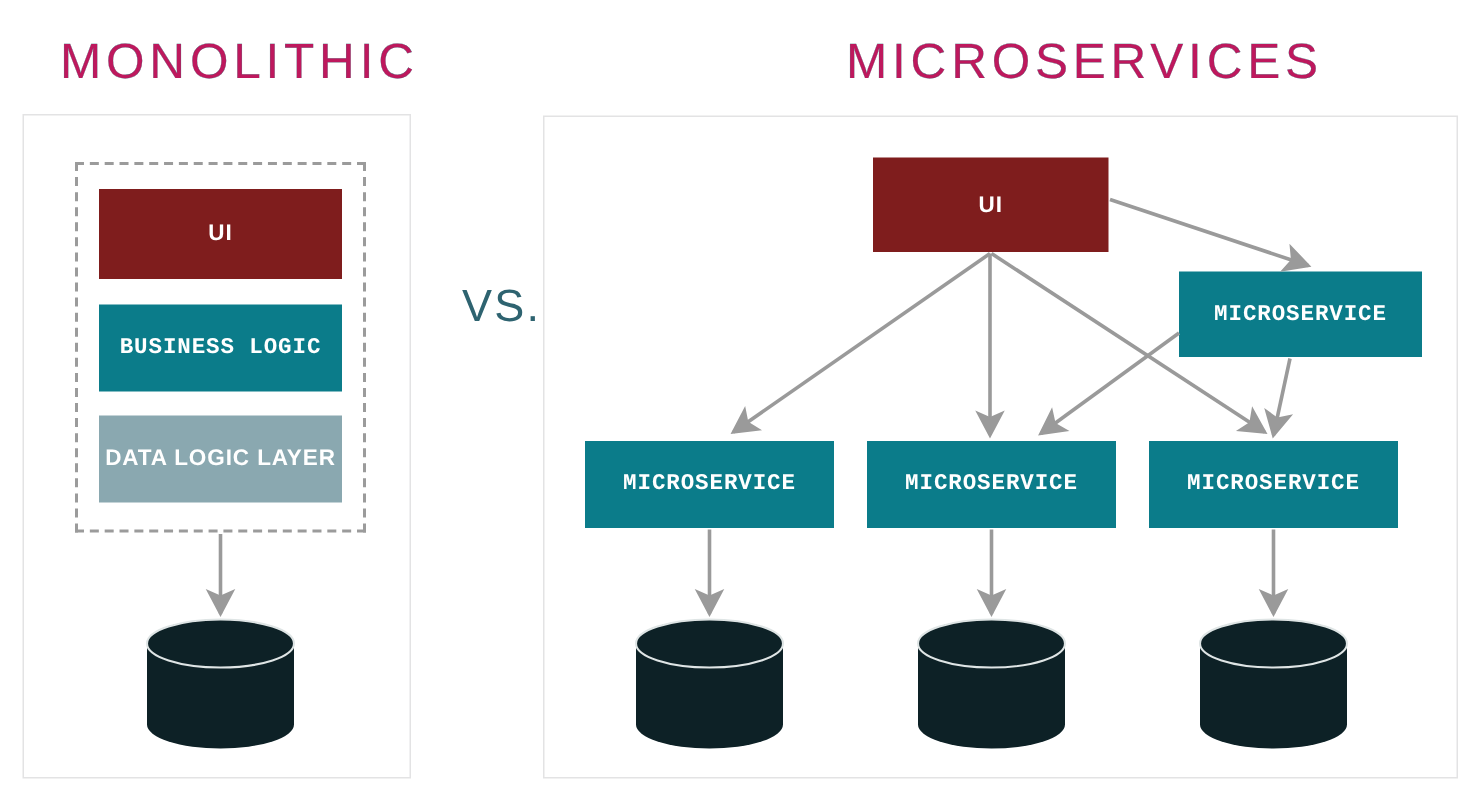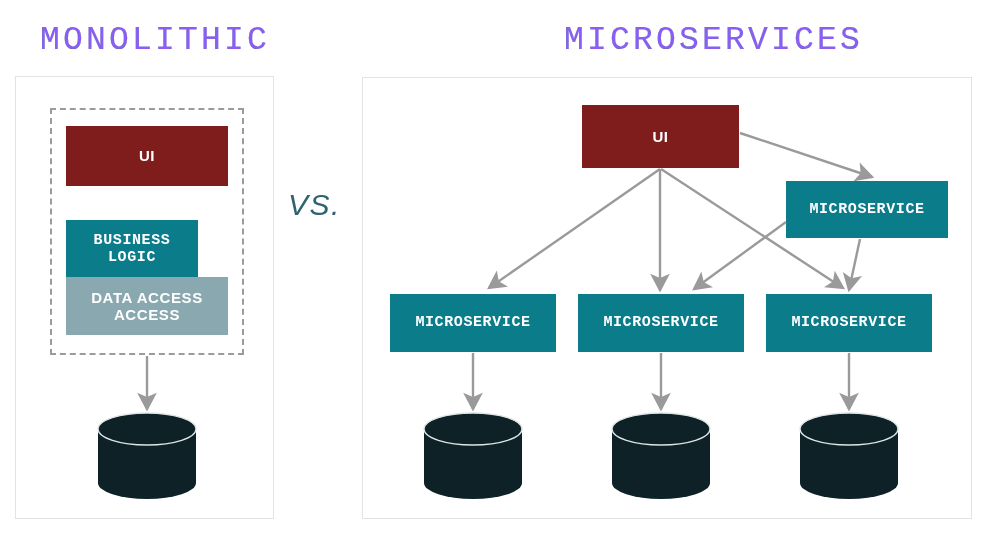--- a/index.html
+++ b/index.html
@@ -14,22 +14,22 @@
     position: relative;
     width: 989px;
     height: 538px;
     background: #ffffff;
     overflow: hidden;
   }
 
   
   .section-title {
     position: absolute;
-    color: #8b5cf6;
-    font-family: Liberation Mono, monospace;
+    color: #be185d;
+    font-family: Liberation Sans, sans-serif;
     font-weight: 300;
     font-size: 33px;
     letter-spacing: 3.2px;
     line-height: 1;
     white-space: nowrap;
     -webkit-text-stroke: 0.15px #2e6370;
   }
   #title-monolithic { left: 40px; top: 24px; }
   #title-microservices { left: 528px; top: 24px; margin-left: 36px; }
 
@@ -39,28 +39,27 @@
     background: #ffffff;
     border: 1px solid #e3e3e4;
     box-sizing: border-box;
   }
   #panel-monolithic { left: 15px; top: 76px; width: 259px; height: 443px; }
   #panel-microservices { left: 362px; top: 77px; width: 610px; height: 442px; }
 
   
   #vs-label {
     position: absolute;
-    left: 288px;
+    left: 308px;
     top: 190px;
     color: #2e6370;
     font-weight: 300;
     font-size: 30px;
     letter-spacing: 1.5px;
     line-height: 1;
-    font-style: italic;
   }
 
   
   #dashed-box {
     position: absolute;
     left: 50px;
     top: 108px;
     width: 194px;
     height: 247px;
     border: 2px dashed #9b9b9b;
@@ -78,21 +77,21 @@
     color: #ffffff;
     font-weight: bold;
     letter-spacing: 0.6px;
     line-height: 1.15;
   }
   .box-ui-dark   { background: #7f1d1d; }
   .box-teal      { background: #0b7c8a; font-family: Liberation Mono, monospace; }
   .box-slate     { background: #8aa8b0; }
 
   #box-ui-mono        { left: 66px;  top: 126px; width: 162px; height: 60px; font-size: 15px; }
-  #box-business-logic { left: 66px;  top: 220px; width: 132px; height: 58px; font-size: 15px; }
+  #box-business-logic { left: 66px;  top: 203px; width: 162px; height: 58px; font-size: 15px; }
   #box-data-access    { left: 66px;  top: 277px; width: 162px; height: 58px; font-size: 15px; }
 
   #box-ui-micro   { left: 582px; top: 105px; width: 157px; height: 63px; font-size: 15px; }
   #box-ms-right   { left: 786px; top: 181px; width: 162px; height: 57px; font-size: 15px; }
   #box-ms-1       { left: 390px; top: 294px; width: 166px; height: 58px; font-size: 15px; }
   #box-ms-2       { left: 578px; top: 294px; width: 166px; height: 58px; font-size: 15px; }
   #box-ms-3       { left: 766px; top: 294px; width: 166px; height: 58px; font-size: 15px; }
 
   
   .db {
@@ -126,21 +125,21 @@
   <div id="vs-label">VS.</div>
 
   <div class="panel" id="panel-monolithic"></div>
 
   <div id="dashed-box"></div>
 
   <div class="box box-ui-dark" id="box-ui-mono">UI</div>
 
   <div class="box box-teal" id="box-business-logic">BUSINESS LOGIC</div>
 
-  <div class="box box-slate" id="box-data-access">DATA ACCESS ACCESS</div>
+  <div class="box box-slate" id="box-data-access">DATA LOGIC LAYER</div>
 
   <svg class="db" id="db-mono" viewBox="0 0 102 88">
     <path d="M2,17 L2,71 A49,16 0 0 0 100,71 L100,17 Z" fill="#0d2126"></path>
     <ellipse cx="51" cy="17" rx="49" ry="16" fill="#0d2126"></ellipse>
     <ellipse cx="51" cy="17" rx="49" ry="16" fill="none" stroke="#dfe5e5" stroke-width="1.4"></ellipse>
   </svg>
 
   <div class="panel" id="panel-microservices"></div>
 
   <div class="box box-ui-dark" id="box-ui-micro">UI</div>

